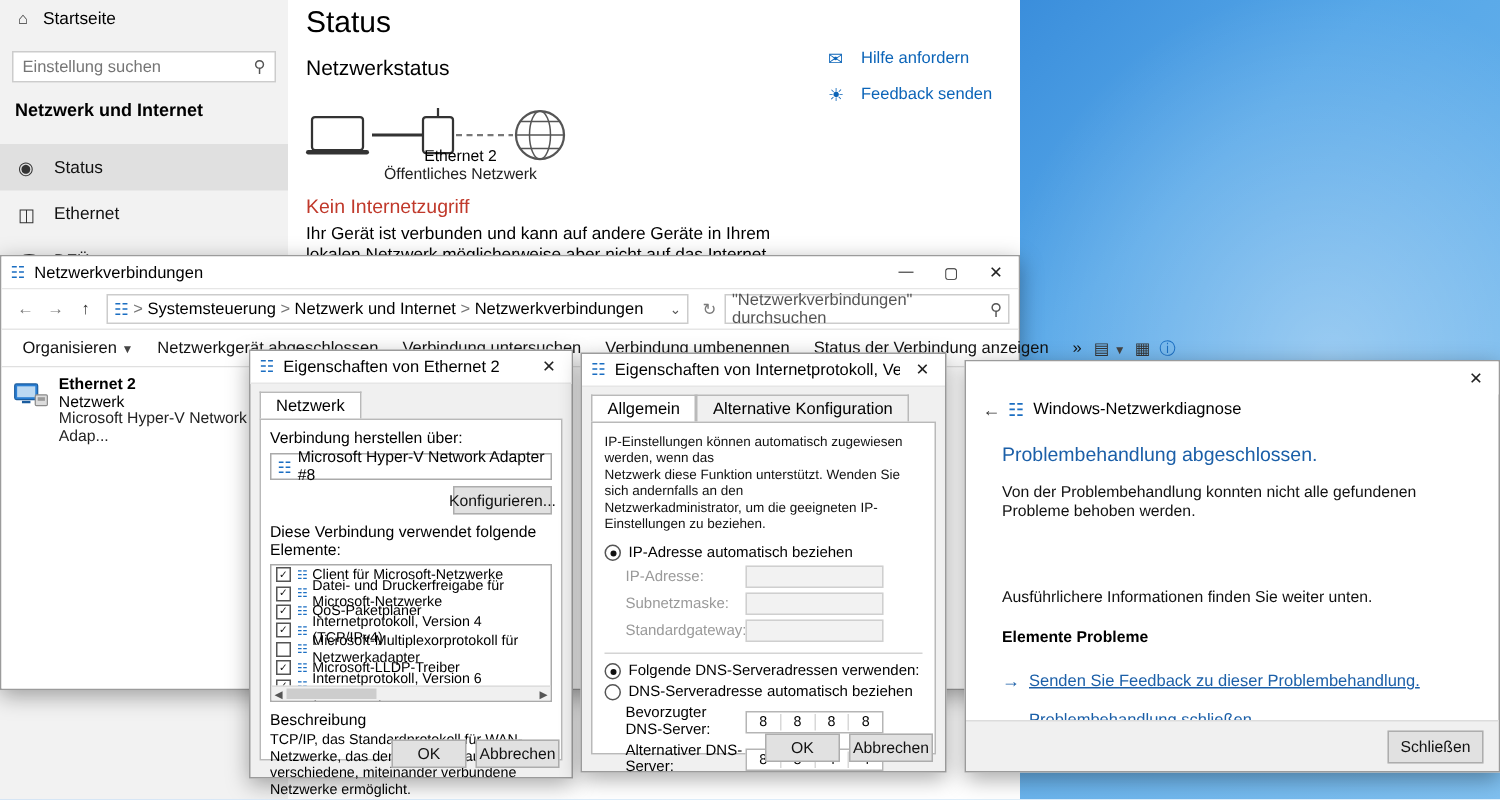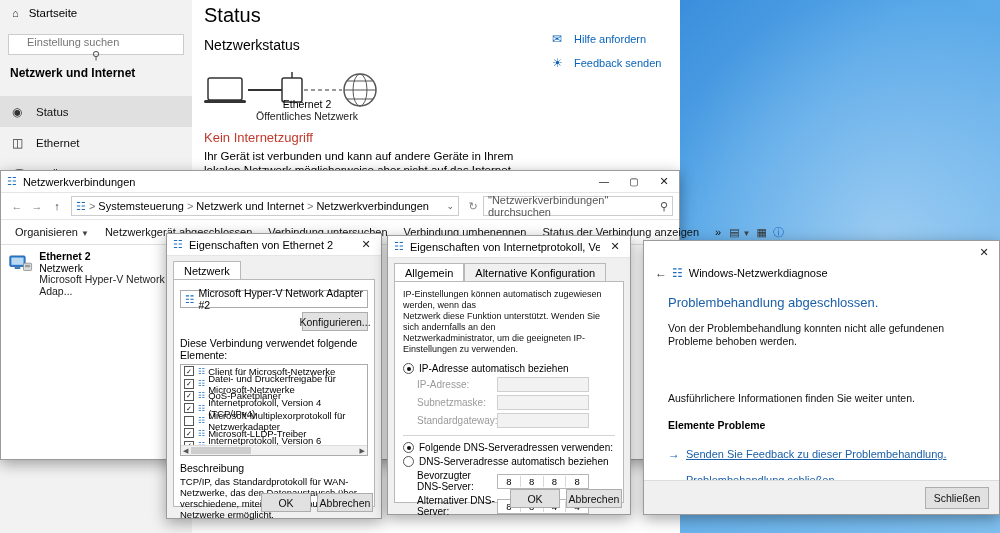--- a/index.html
+++ b/index.html
@@ -33,21 +33,21 @@
   }
   .nav-home {
     position: absolute; left: 0; top: 0; width: 192px; height: 26px;
     display: flex; align-items: center; padding-left: 12px; box-sizing: border-box;
     font-size: 11.5px;
   }
   .nav-home .ico { margin-right: 10px; color: #333; font-size: 11px; }
   .search-box {
     position: absolute; left: 8px; top: 34px; width: 176px; height: 21px;
     background: #fff; border: 1px solid #cccccc; box-sizing: border-box;
-    display: flex; align-items: center; flex-direction: column;
+    display: flex; align-items: center;
   }
   .search-box input {
     border: 0; outline: 0; flex: 1; font-size: 11px; padding-left: 6px;
     font-family: "Liberation Sans", sans-serif; color: #444; background: transparent;
   }
   .search-box .sico { width: 20px; text-align: center; color: #555; font-size: 11px; }
   .nav-title {
     position: absolute; left: 10px; top: 66px; font-size: 12px; font-weight: bold;
   }
   .nav-list { position: absolute; left: 0; top: 96px; width: 192px; }
@@ -350,23 +350,24 @@
       <span class="ttext">Eigenschaften von Ethernet 2</span>
       <span class="winbtns">
         <span class="winbtn close">✕</span>
       </span>
     </div>
     <div class="tabs">
       <div class="tab">Netzwerk</div>
     </div>
     <div class="panel">
       <div style="position:absolute; left:6px; top:6px; right:6px;">
+        <div class="lbl">Verbindung herstellen über:</div>
         <div class="combo" style="margin-top:4px;">
           <span class="ico" style="color:#1b6ec2;">☷</span>
-          <span>Microsoft Hyper-V Network Adapter #2</span>
+          <span>Microsoft Hyper-V Network Adapter #8</span>
         </div>
         <div style="display:flex; justify-content:flex-end; margin-top:4px;">
           <span class="btn" style="width:66px;">Konfigurieren...</span>
         </div>
         <div class="lbl" style="margin-top:6px;">Diese Verbindung verwendet folgende Elemente:</div>
         <div class="listbox" style="margin-top:3px; height:90px;">
           <div class="lrow">
             <span class="cb">✓</span>
             <span class="ic" style="color:#1b6ec2;">☷</span>
             <span>Client für Microsoft-Netzwerke</span>
@@ -427,21 +428,21 @@
     </div>
     <div class="tabs">
       <div class="tab">Allgemein</div>
       <div class="tab" style="background:#f0f0f0;">Alternative Konfiguration</div>
     </div>
     <div class="panel">
       <div style="position:absolute; left:8px; top:7px; right:8px;">
         <div style="font-size:9px; line-height:11px; color:#111;">
           <div>IP-Einstellungen können automatisch zugewiesen werden, wenn das</div>
           <div>Netzwerk diese Funktion unterstützt. Wenden Sie sich andernfalls an den</div>
-          <div>Netzwerkadministrator, um die geeigneten IP-Einstellungen zu verwenden.</div>
+          <div>Netzwerkadministrator, um die geeigneten IP-Einstellungen zu beziehen.</div>
         </div>
 
         <div class="frow" style="margin-top:8px;">
           <span class="radio">
               <span class="dot"></span>
             </span>
           <span>IP-Adresse automatisch beziehen</span>
         </div>
 
         <div class="frow" style="margin-left:14px;">

